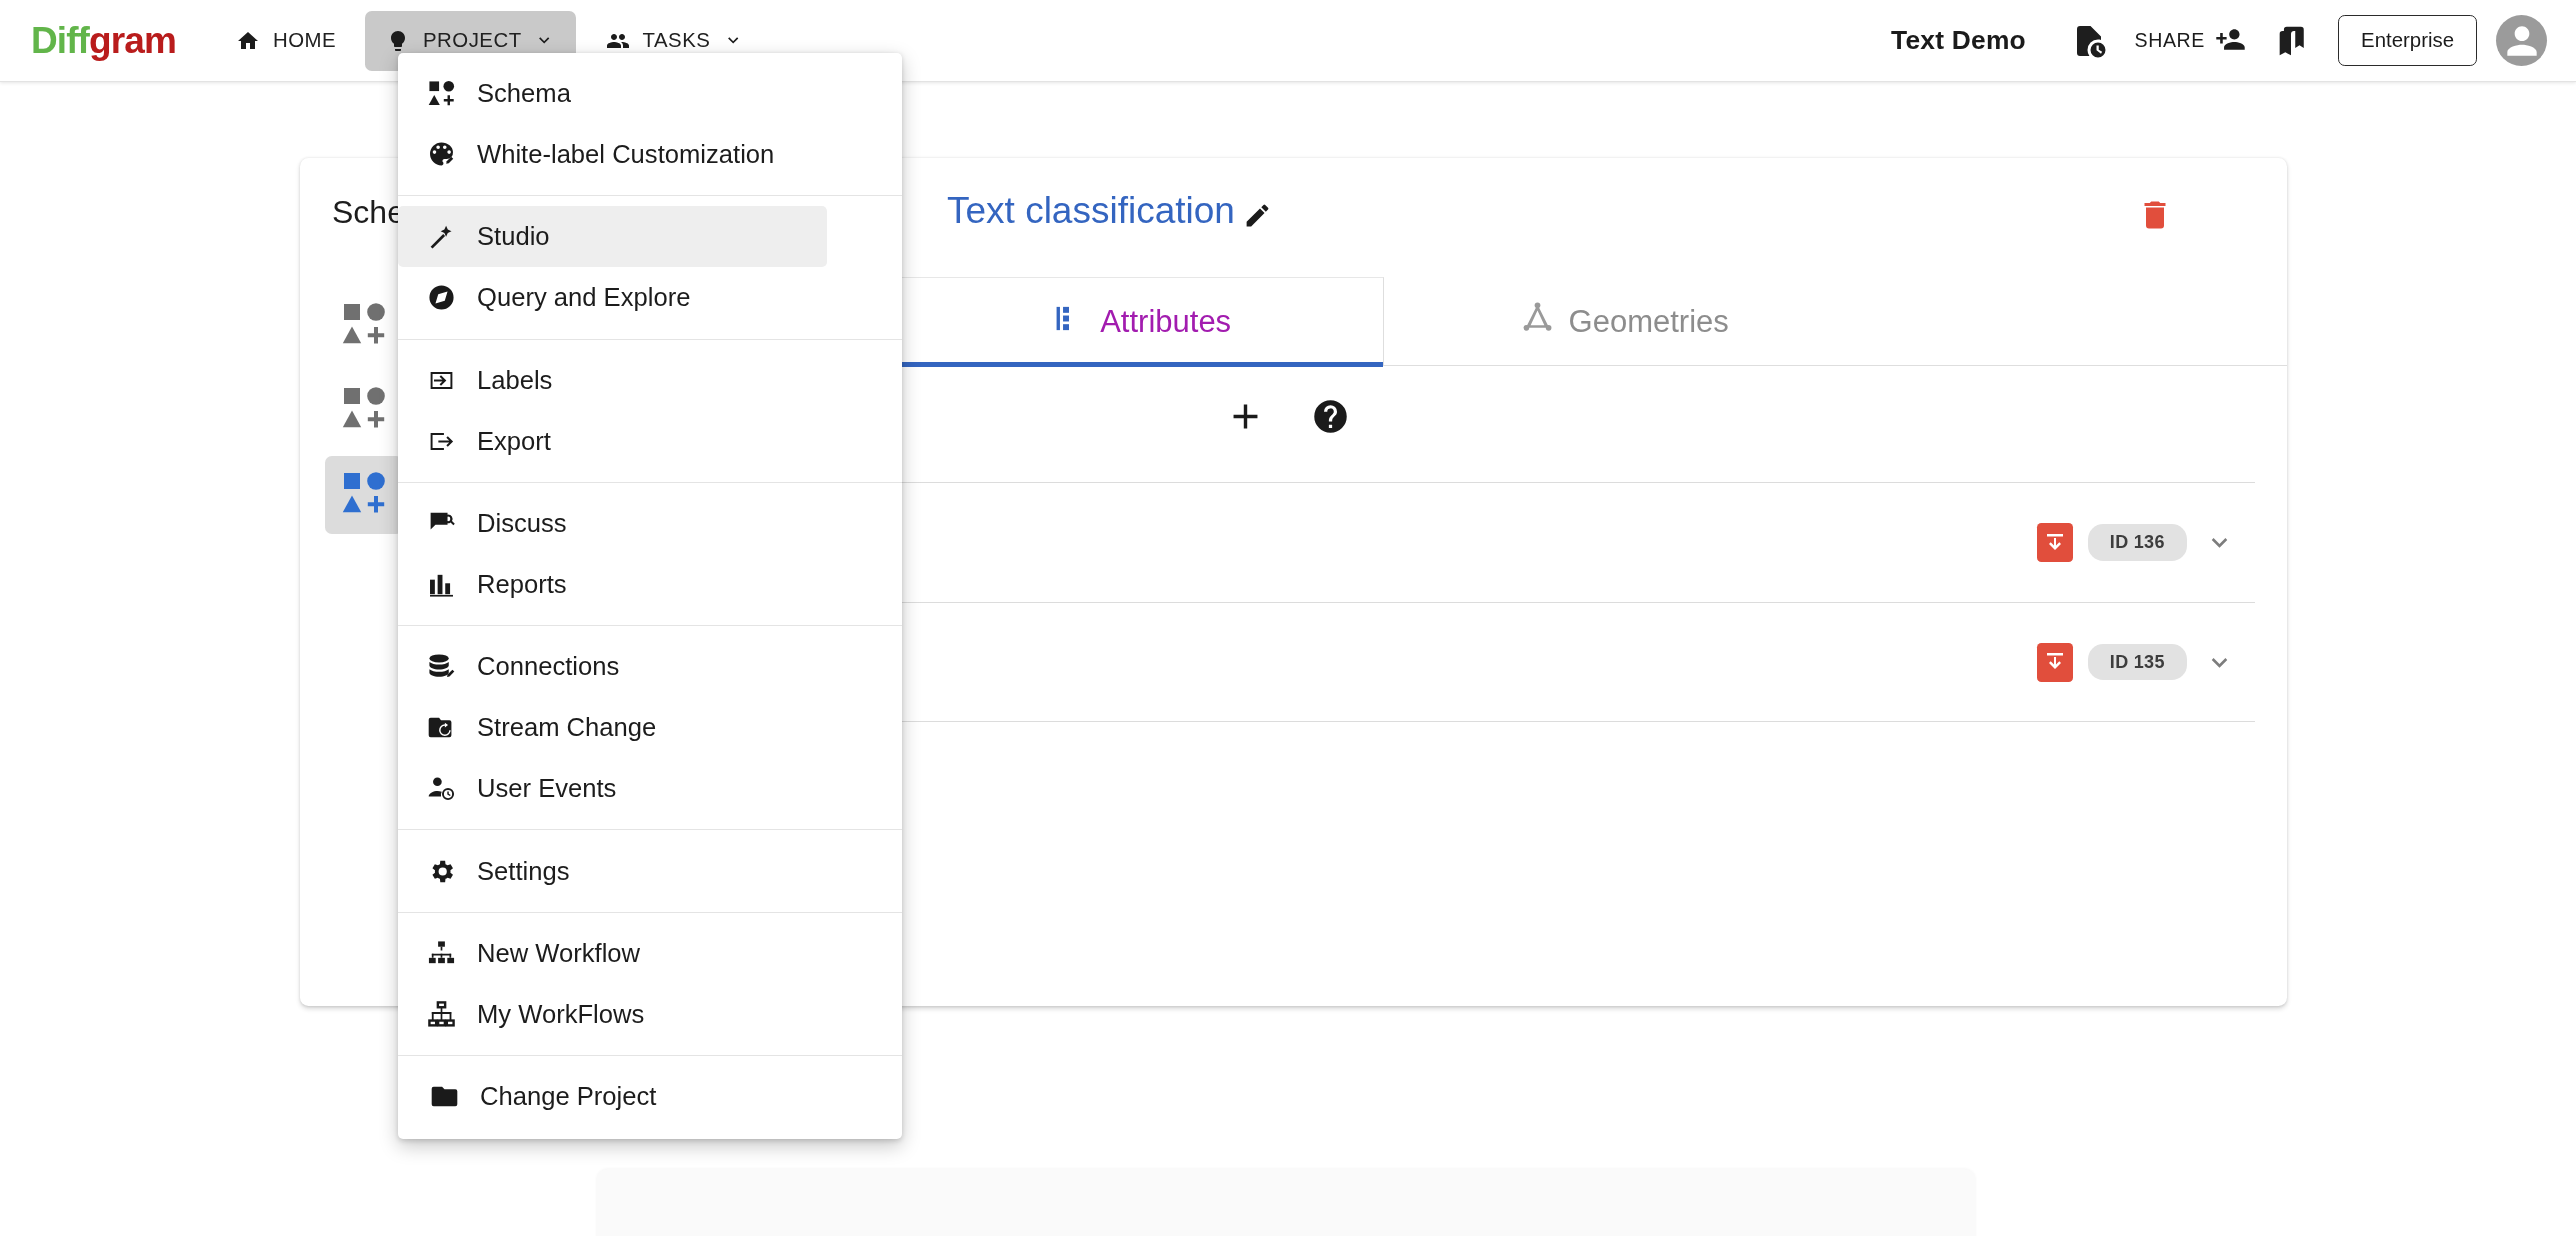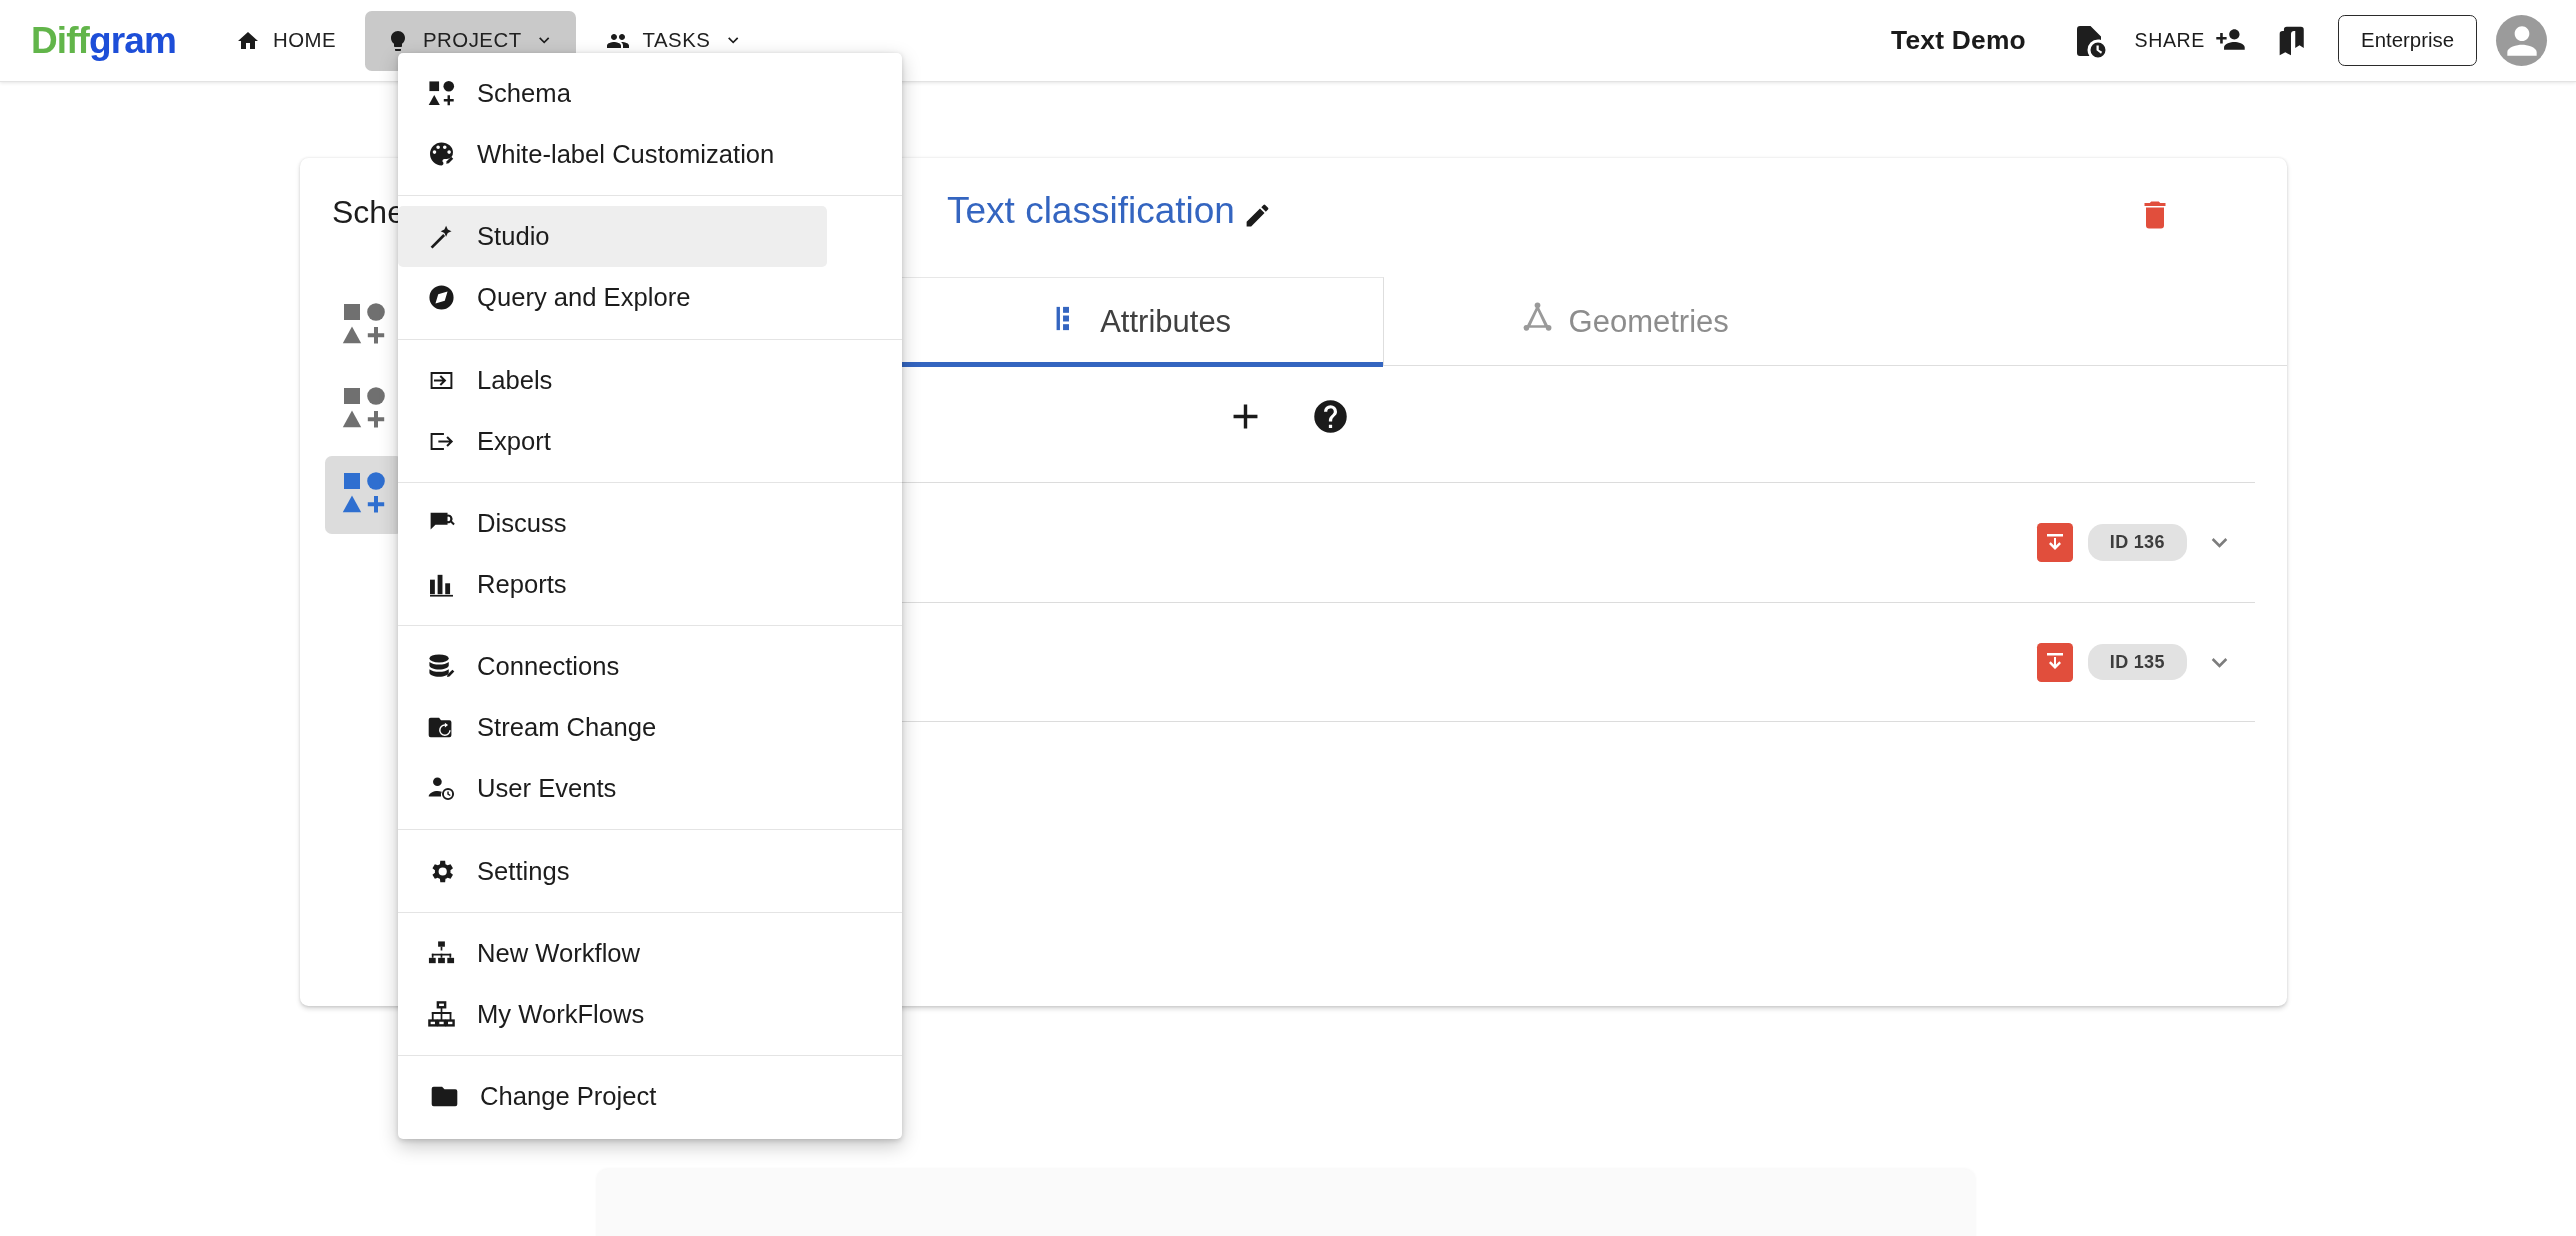--- a/index.html
+++ b/index.html
@@ -20,21 +20,21 @@
     width: 2576px; height: 82px;
     background: #ffffff;
     border-bottom: 0.9px solid #e3e3e3;
     box-shadow: 0 1.7px 3.4px rgba(0,0,0,.10);
     display: flex; align-items: center;
     z-index: 40;
   }
 
   .logo { margin-left: 31px; font-size: 37px; font-weight: 700; letter-spacing: -0.9px; line-height:1; }
   .logo .a { color: #62b54a; }
-  .logo .b { color: #1d4ed8; }
+  .logo .b { color: #b91c1c; }
 
   .nav { display: flex; align-items: center; margin-left: 39px; gap: 0px; }
 
   .navbtn {
     display: flex; align-items: center; gap: 12px;
     height: 60px; padding: 0 20.4px;
     border-radius: 6.8px;
     font-size: 20.4px; font-weight: 500; letter-spacing: 0.5px;
     color: #212121; cursor: pointer;
     white-space: nowrap;
@@ -102,21 +102,21 @@
     display: flex; align-items: stretch;
   }
   .tab {
     width: 483px; height: 89px;
     display: flex; align-items: center; justify-content: center; gap: 15.3px;
     font-size: 31px; color: #8d8d8d; cursor: pointer;
     background: transparent;
   }
   .tab svg { width: 31px; height: 31px; fill: #9a9a9a; }
   .tab.active {
-    color: #404040;
+    color: #a21caf;
     border-left: 0.9px solid #dedede;
     border-right: 0.9px solid #dedede;
     border-top: 0.9px solid #e7e7e7;
     background:#fff;
     position: relative;
   }
   .tab.active svg { fill: #3465c0; }
   .tab.active::after {
     content:""; position:absolute; left:0; right:0; bottom:-0.9px; height:5.1px; background:#3465c0;
   }

